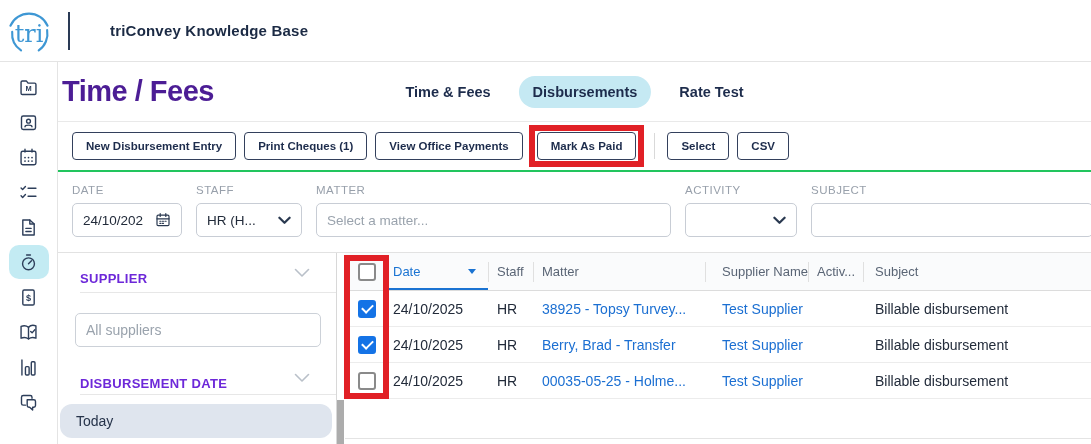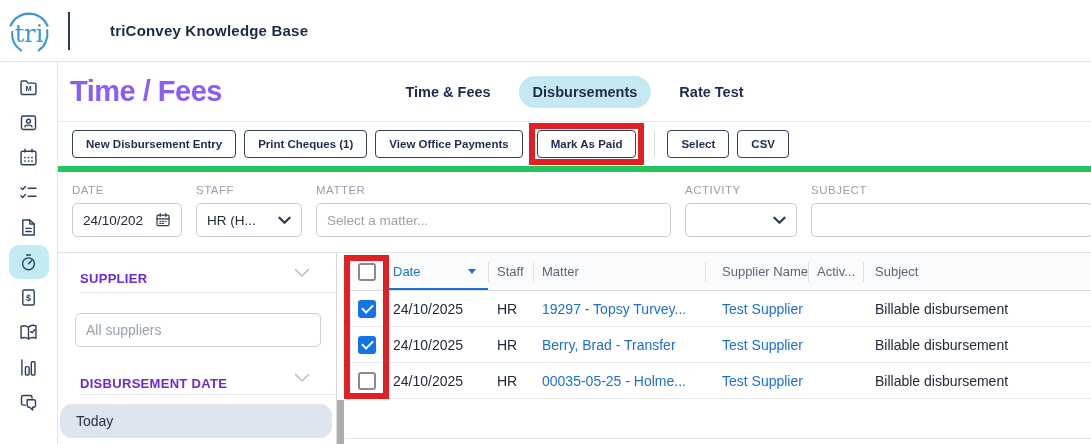--- a/index.html
+++ b/index.html
@@ -22,27 +22,27 @@
   
   .sidebar { width:58px; border-right:1px solid #e4e4e4; padding-top:8px; display:flex; flex-direction:column; align-items:center; background:#fff; flex-shrink:0; }
   .side-item { width:40px; height:34px; margin-bottom:1px; display:flex; align-items:center; justify-content:center; border-radius:10px; cursor:pointer; }
   .side-item.active { background:#c3ebf3; }
   .side-item svg { stroke:#2d3e5a; fill:none; stroke-width:1.6; stroke-linecap:round; stroke-linejoin:round; }
 
   .main { flex:1; display:flex; flex-direction:column; min-width:0; }
 
   
   .title-row { height:60px; border-bottom:1px solid #e9e9e9; display:flex; align-items:center; position:relative; }
-  .page-title { margin-left:12px; font-size:29px; font-weight:800; color:#8b5cf6; letter-spacing:-.5px; }
+  .page-title { margin-left:4px; font-size:29px; font-weight:800; color:#4c1d95; letter-spacing:-.5px; }
   .tabs { position:absolute; left:50%; transform:translateX(-50%); display:flex; align-items:flex-end; gap:14px; }
   .tab { font-size:14.5px; font-weight:600; color:#1d2c4c; padding:8px 14px; border-radius:17px; white-space:nowrap; cursor:pointer; }
   .tab.active { background:#c5e9f3; }
 
   
-  .toolbar { height:50px; border-bottom:6px solid #22c55e; display:flex; align-items:center; padding-left:14px; }
+  .toolbar { height:50px; border-bottom:2px solid #22c55e; display:flex; align-items:center; padding-left:14px; }
   .btn {
     border:1.4px solid #33405c; border-radius:4px; background:#fff; color:#1d2c4c;
     font-family:"Liberation Sans",sans-serif; font-size:11.5px; font-weight:700;
     height:28px; padding:0 13px; margin-right:8px; white-space:nowrap; cursor:pointer;
   }
   .red-wrap { border:6px solid #e12026; padding:1px 2px; margin:0 6px 0 -2px; display:flex; align-items:center; }
   .red-wrap .btn { margin-right:0; }
   .toolbar-divider { width:1px; height:26px; background:#d9d9d9; margin:0 12px 0 4px; }
 
   
@@ -329,21 +329,21 @@
           <div class="hcell c-subject sep">Subject</div>
         </div>
 
         <div class="trow">
           <div class="tcell c-chk">
             <div class="checkbox checked"></div>
           </div>
           <div class="tcell c-date">24/10/2025</div>
           <div class="tcell c-staff">HR</div>
           <div class="tcell c-matter">
-              <span class="link">19297 - Topsy Turvey...</span>
+              <span class="link">38925 - Topsy Turvey...</span>
             </div>
           <div class="tcell c-supplier">
               <span class="link">Test Supplier</span>
             </div>
           <div class="tcell c-activity"></div>
           <div class="tcell c-subject">Billable disbursement</div>
         </div>
 
         <div class="trow">
           <div class="tcell c-chk">

